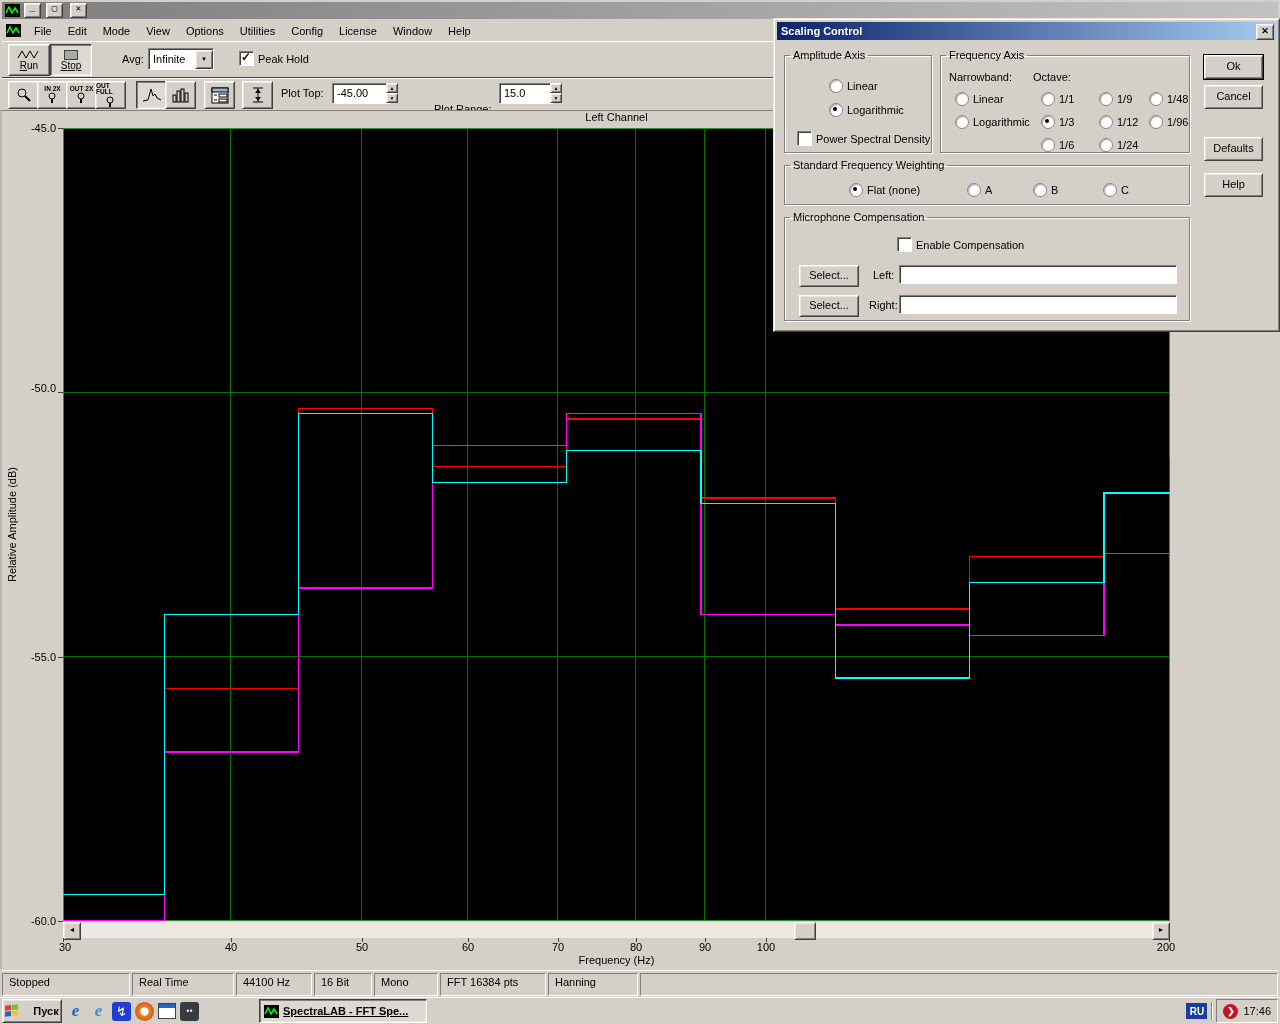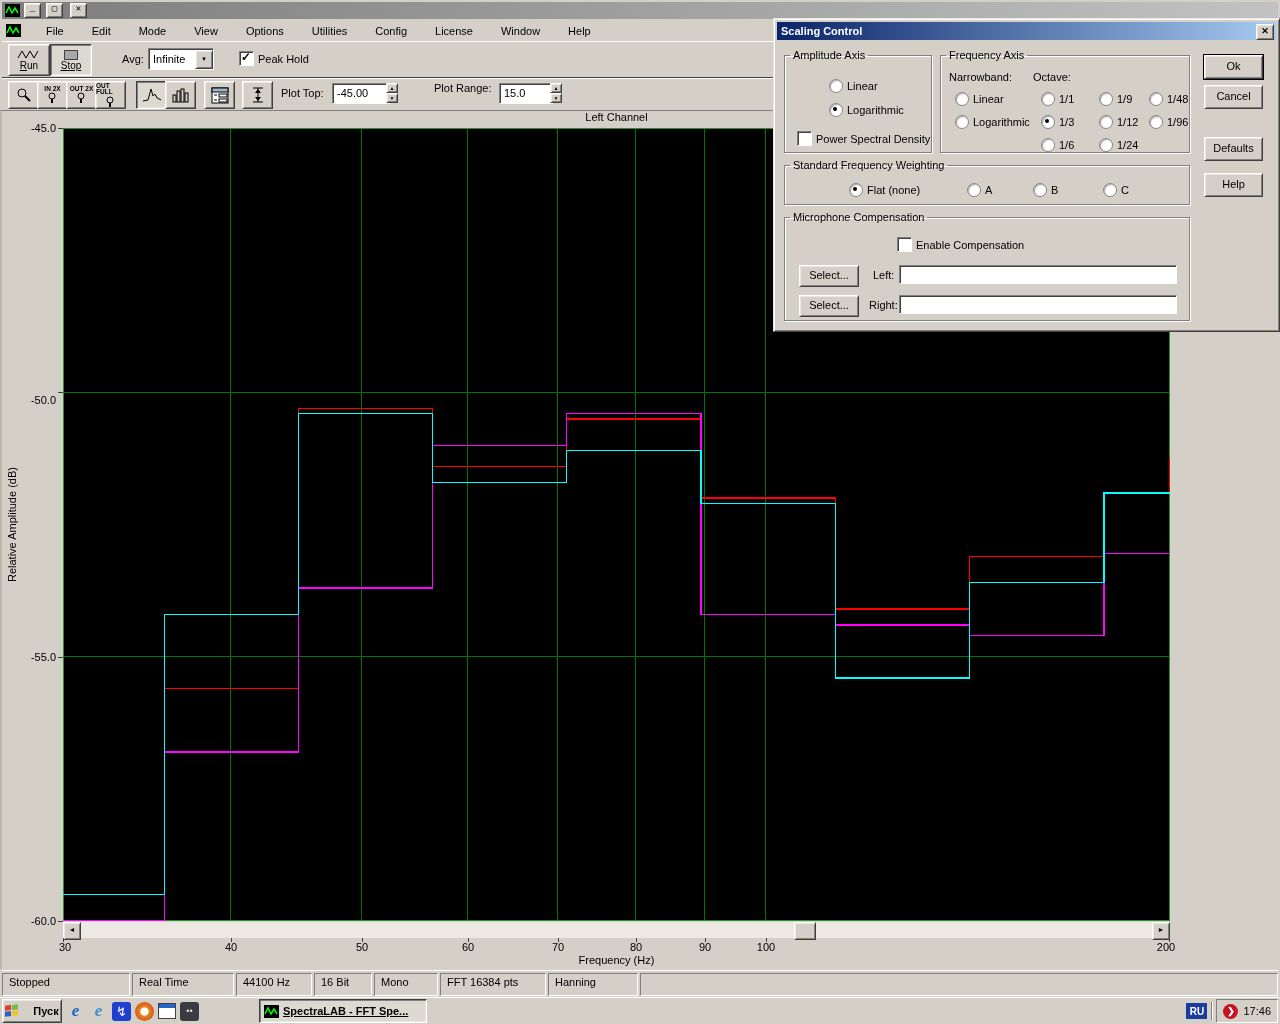--- a/index.html
+++ b/index.html
@@ -12,21 +12,21 @@
   .bevel.pressed{border-color:#404040 #fff #fff #404040;
     box-shadow:inset 1px 1px 0 #808080, inset -1px -1px 0 #e9e7df;background:#dcd9d1;text-decoration:underline;}
   .sunken{background:#fff;border:1px solid;border-color:#808080 #fff #fff #808080;
     box-shadow:inset 1px 1px 0 #404040;}
   .titlebar-main{left:2px;top:2px;right:2px;height:17px;
     background:linear-gradient(to right,#7d7d7d,#c2c2c2);color:#fff;font-weight:bold;
     display:flex;align-items:center;padding-left:3px;gap:4px;}
   .wv-icon{width:15px;height:13px;background:#000;display:inline-flex;align-items:center;flex:none;}
   .winbtn{width:15px;height:13px;font-size:9px;line-height:10px;text-align:center;color:#000;
     font-weight:bold;font-family:"Liberation Mono",monospace;flex:none;}
-  .menubar{left:2px;top:21px;right:2px;height:19px;display:flex;align-items:center;gap:14px;
+  .menubar{left:2px;top:21px;right:2px;height:19px;display:flex;align-items:center;gap:2px;
     padding-left:4px;background:#d4d0c8;}
   .menu-item{padding:2px 7px;}
   .toolbar{left:2px;right:2px;background:#d4d0c8;border-top:1px solid #fff;border-bottom:1px solid #404040;}
   .tb1{top:41px;height:35px;}
   .tb2{top:78px;height:31px;}
   .cmdbtn{display:flex;flex-direction:column;align-items:center;justify-content:center;font-size:10px;}
   .cmdbtn .lbl::first-letter{text-decoration:underline;}
   .icobtn{display:flex;flex-direction:column;align-items:center;justify-content:center;}
   .tinytxt{font-size:6.5px;line-height:6.5px;font-weight:bold;font-family:"Liberation Sans",sans-serif;}
   .spin{display:flex;flex-direction:column;width:12px;height:20px;}
@@ -201,34 +201,34 @@
           <polygon points="7,3 4,7 10,7" fill="#000"></polygon>
           <polygon points="7,15 4,11 10,11" fill="#000"></polygon>
         </svg>
     </div>
     <span class="abs" style="left:279px;top:8px">Plot Top:</span>
     <div class="abs sunken" style="left:330px;top:4px;width:52px;height:19px;line-height:18px;padding-left:4px">-45.00</div>
     <div class="abs spin" style="left:384px;top:4px">
       <div class="bevel">▲</div>
       <div class="bevel">▼</div>
     </div>
-    <span class="abs" style="left:432px;top:3px">Plot Range:</span>
+    <span class="abs" style="left:432px;top:24px">Plot Range:</span>
     <div class="abs sunken" style="left:497px;top:4px;width:48px;height:19px;line-height:18px;padding-left:4px">15.0</div>
     <div class="abs spin" style="left:548px;top:4px">
       <div class="bevel">▲</div>
       <div class="bevel">▼</div>
     </div>
   </div>
 
   <div class="abs plotpanel"></div>
   <div class="abs plot-title">Left Channel</div>
   <div class="abs ylab">Relative Amplitude (dB)</div>
 
   <div class="abs ytick" style="left:2px;top:122px">-45.0</div>
-  <div class="abs ytick" style="left:2px;top:394px">-50.0</div>
+  <div class="abs ytick" style="left:2px;top:382px">-50.0</div>
   <div class="abs ytick" style="left:2px;top:651px">-55.0</div>
   <div class="abs ytick" style="left:2px;top:915px">-60.0</div>
   <div class="abs ytickmark" style="left:58px;top:128px"></div>
   <div class="abs ytickmark" style="left:58px;top:392px"></div>
   <div class="abs ytickmark" style="left:58px;top:657px"></div>
   <div class="abs ytickmark" style="left:58px;top:921px"></div>
 
   <div class="abs plotarea">
     <svg id="chart-svg" width="1107" height="793" viewBox="0 0 1107 793" preserveAspectRatio="none" shape-rendering="crispEdges">
         <line x1="167.9" y1="0" x2="167.9" y2="793" stroke="#007400"></line>

